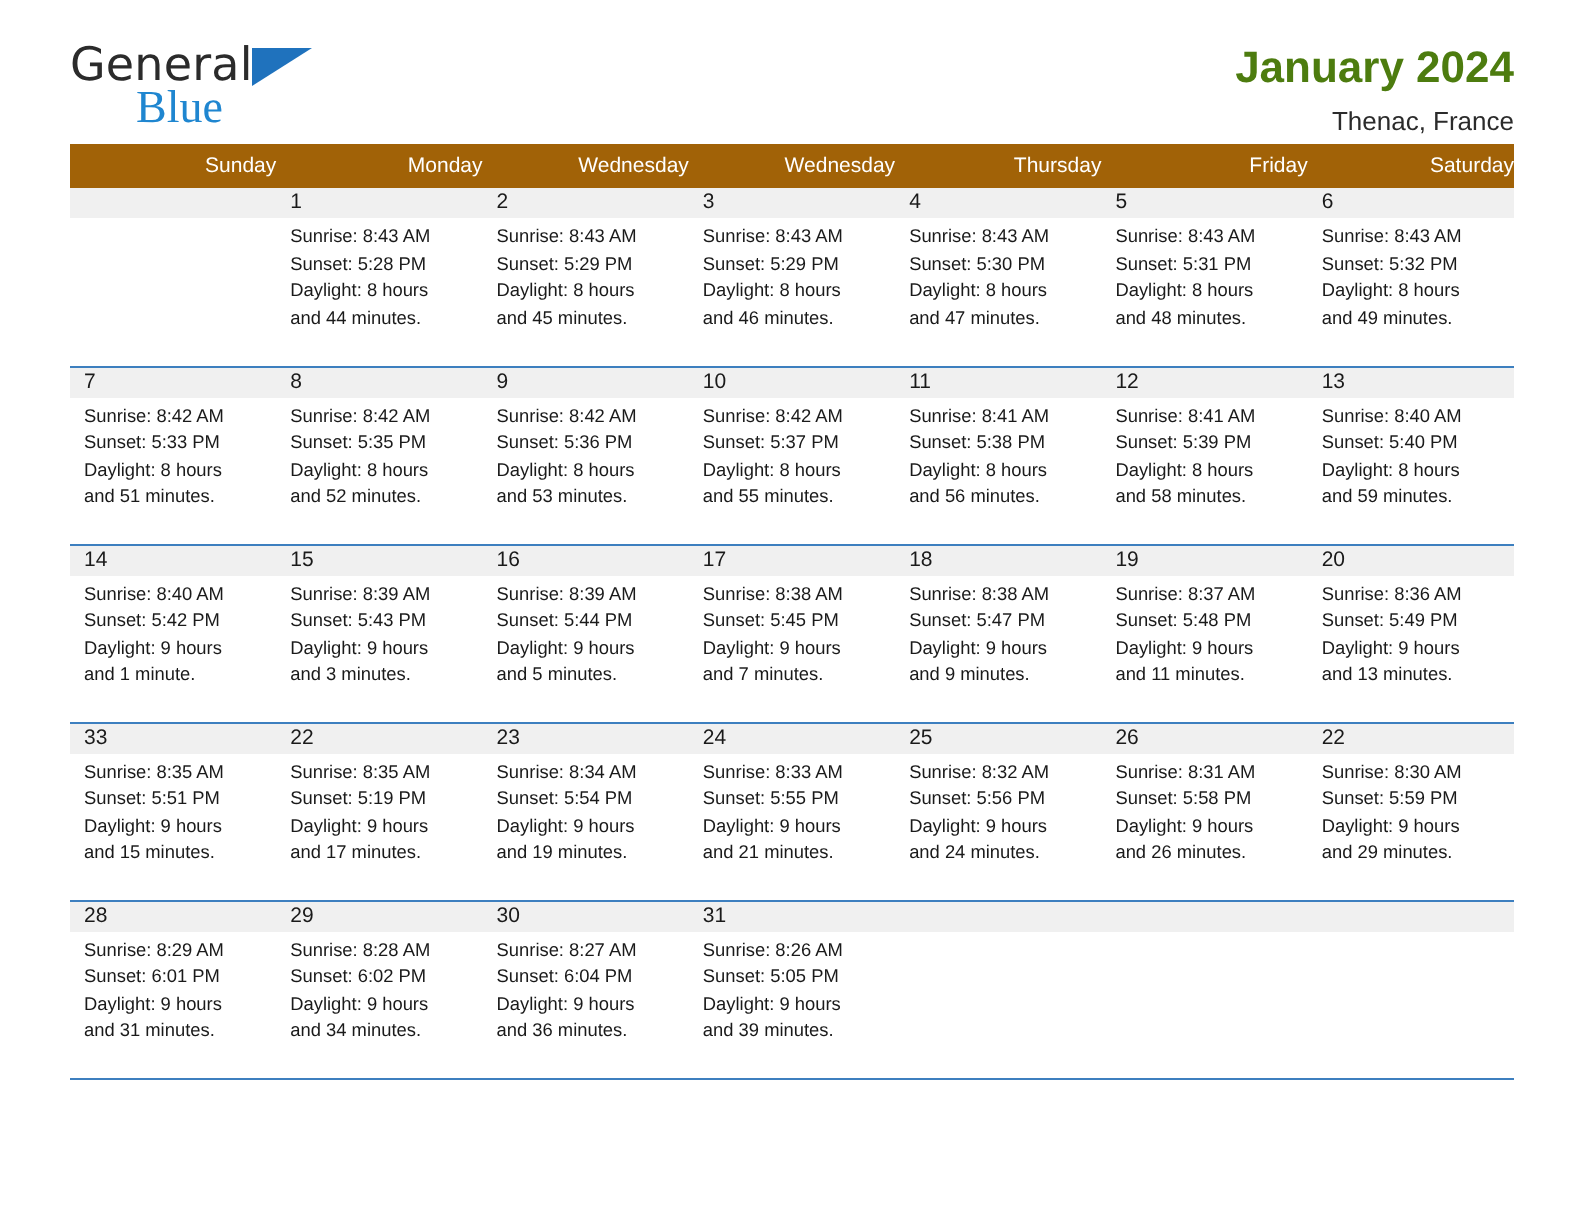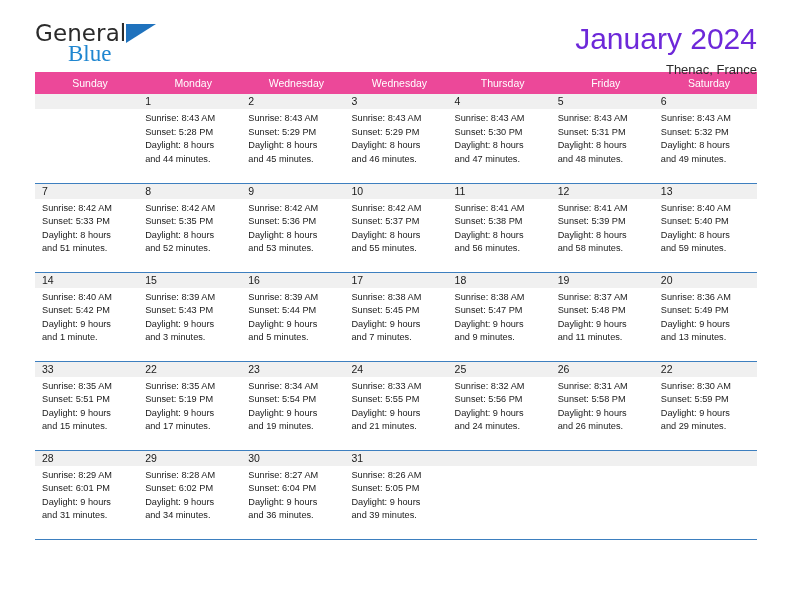--- a/index.html
+++ b/index.html
@@ -61,44 +61,44 @@
     color: #1f86d0;
     margin-left: 33px;
     display: block;
     margin-top: -3px;
     font-family: Liberation Serif, serif;
   }
   .title-block {
     text-align: right;
   }
   .cal-title {
-    font-size: 30px;
-    color: #6d28d9;
+    font-size: 22px;
+    color: #4d7c0f;
     line-height: 1.1;
-    font-weight: normal;
+    font-weight: bold;
     margin: 0;
   }
   .cal-subtitle {
     font-size: 13px;
     color: #2b2b2b;
     margin-top: 7px;
   }
 
   
   .calendar {
     width: 722px;
     border-collapse: collapse;
     table-layout: fixed;
   }
   .calendar th {
-    background: #ec4899;
+    background: #a16207;
     color: #ffffff;
     font-size: 10.5px;
     font-weight: normal;
-    text-align: center;
+    text-align: right;
     padding: 5px 0 5px 7px;
     height: 19px;
     box-sizing: border-box;
     border: none;
   }
   .calendar td {
     vertical-align: top;
     height: 89px;
     padding: 0;
     border: none;

